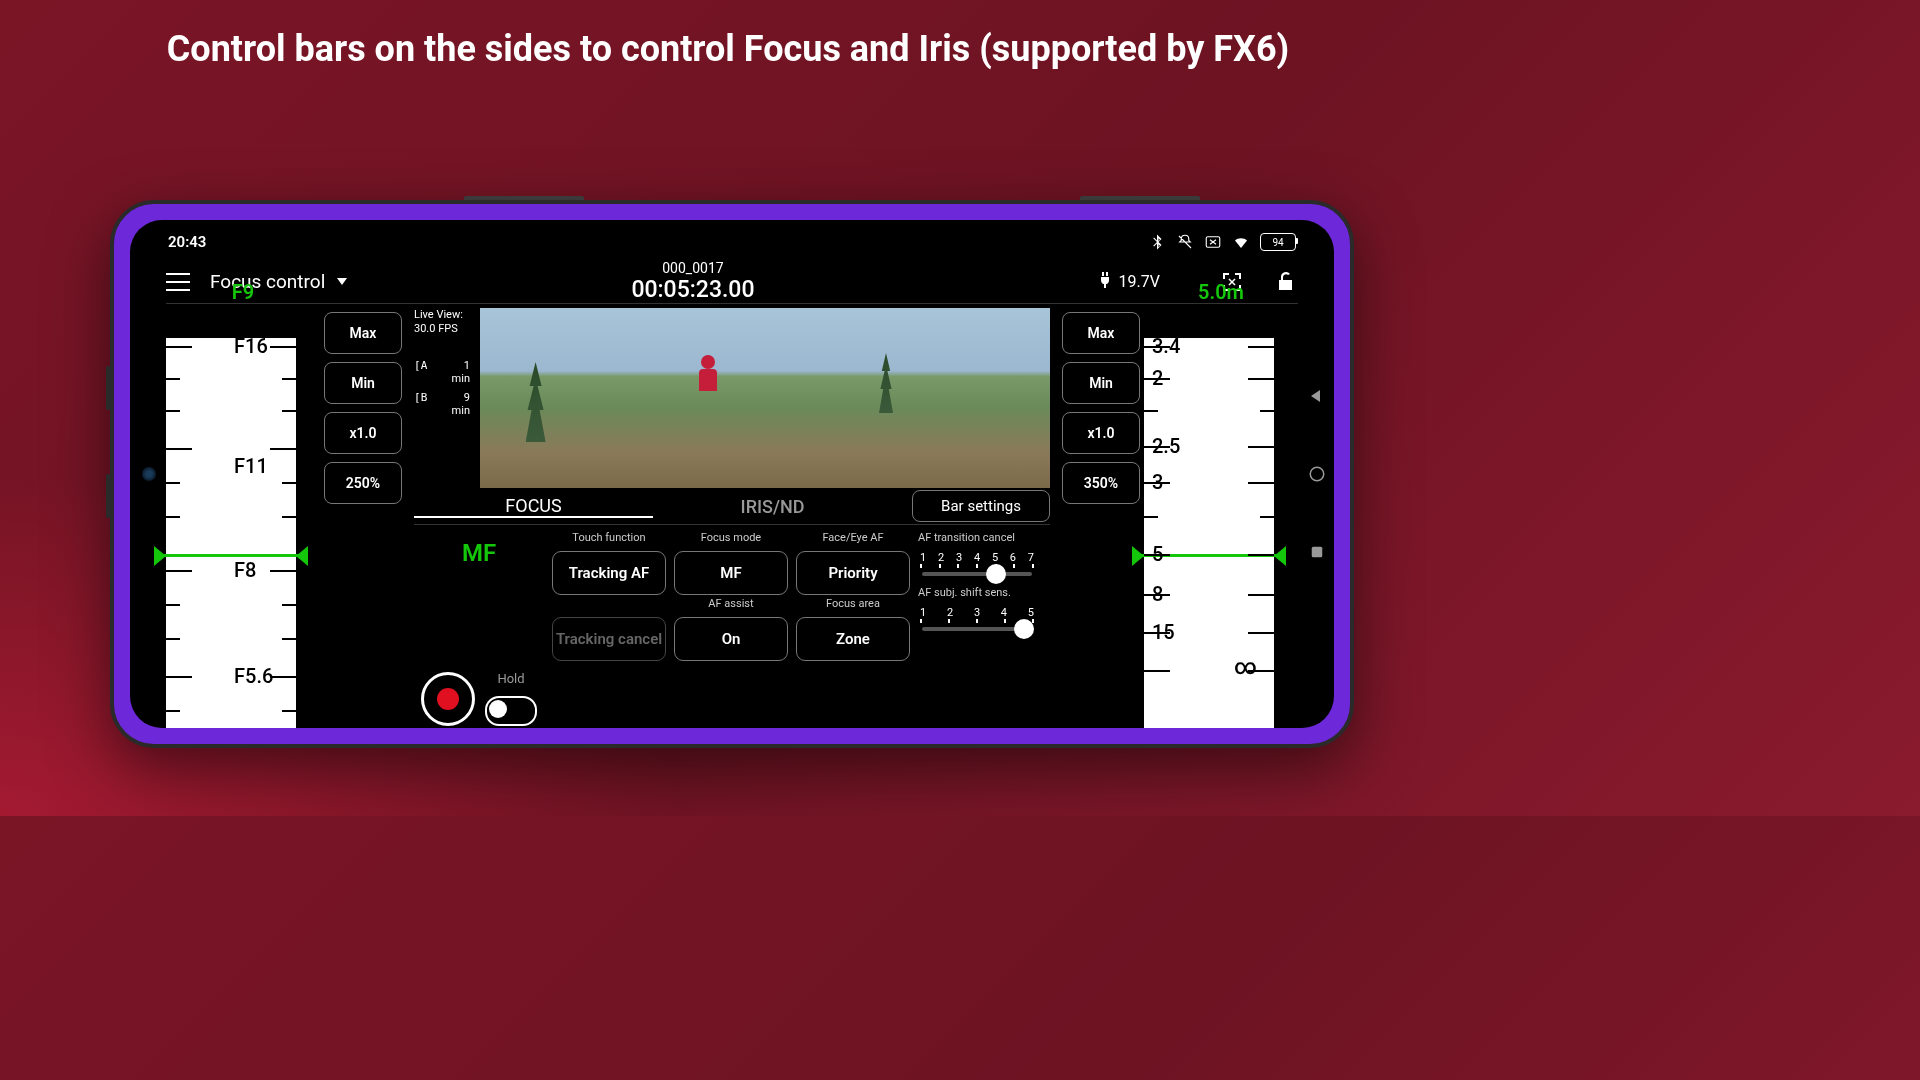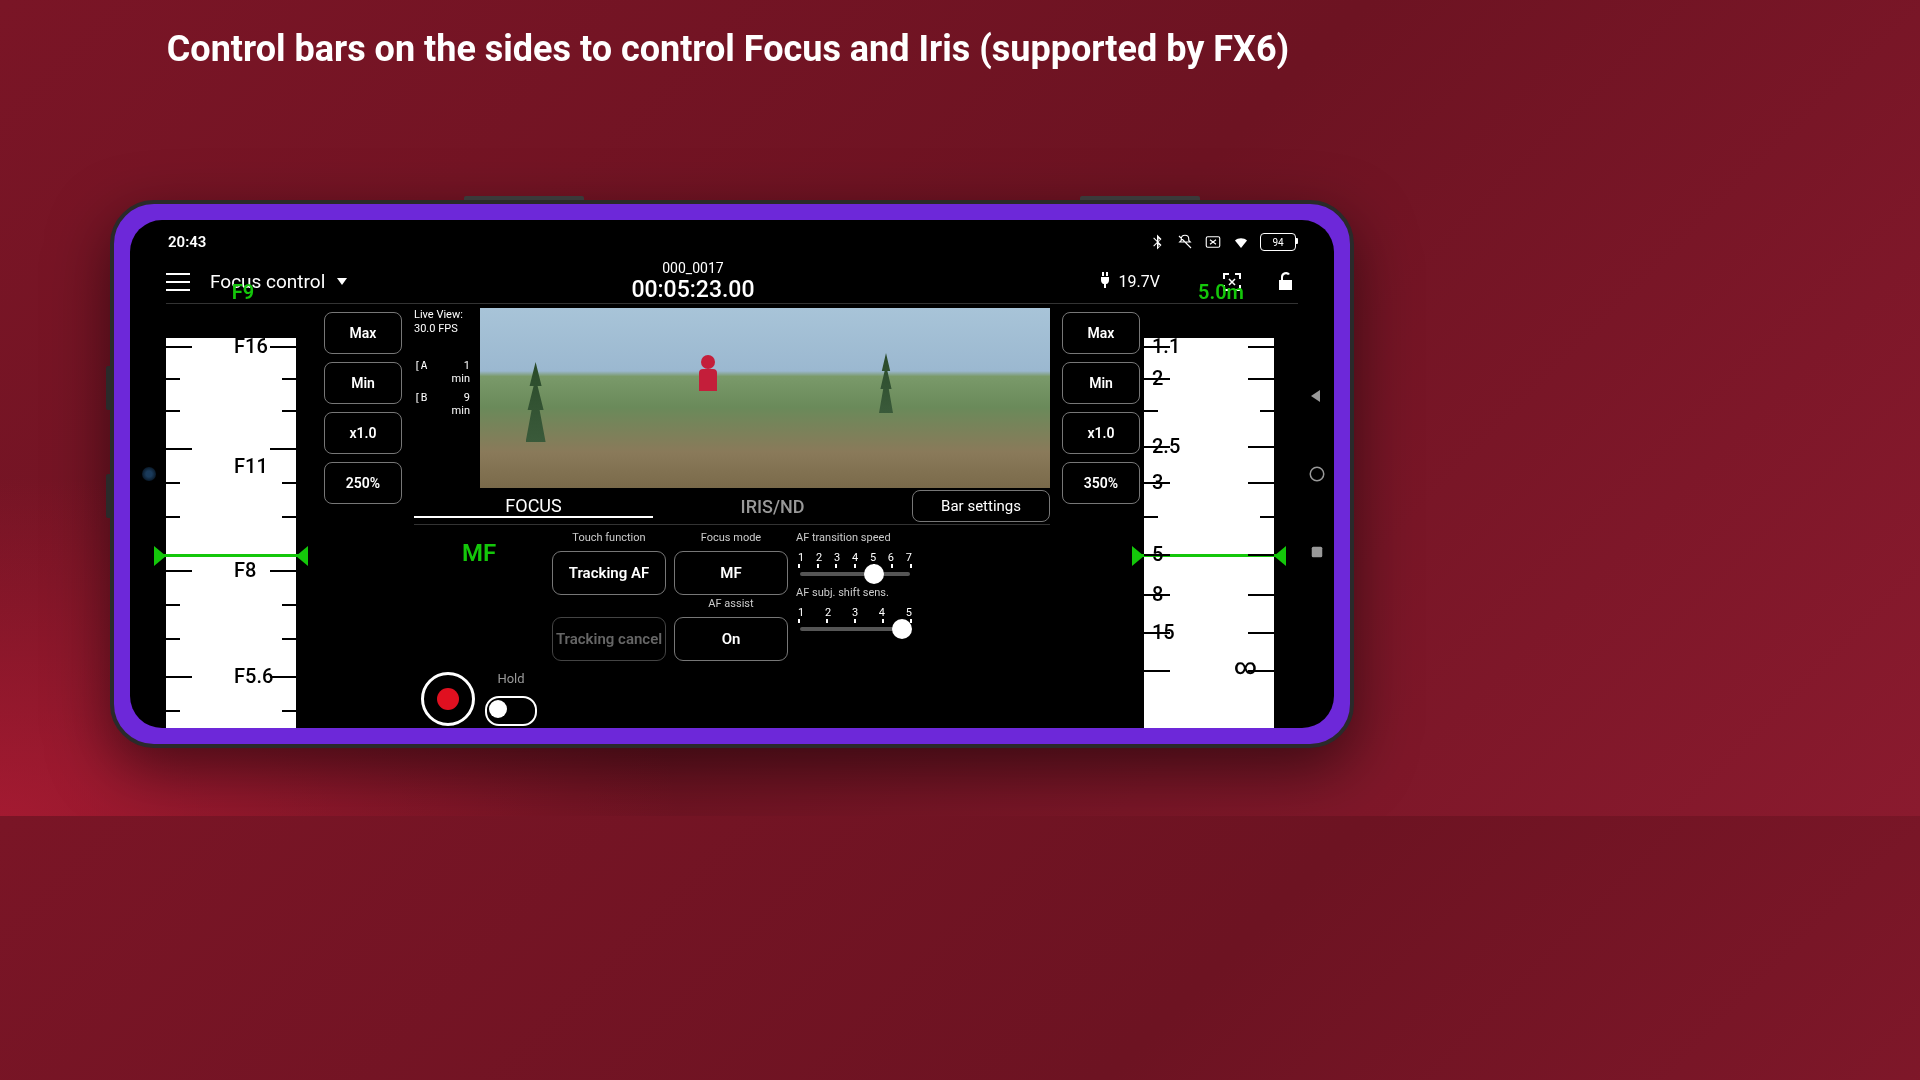--- a/index.html
+++ b/index.html
@@ -233,23 +233,29 @@
               <div class="ctrlbtn">Tracking AF</div>
               <div class="ctrlhdr"></div>
               <div class="ctrlbtn dim">Tracking cancel</div>
             </div>
             <div class="ctrlcol">
               <div class="ctrlhdr">Focus mode</div>
               <div class="ctrlbtn">MF</div>
               <div class="ctrlhdr">AF assist</div>
               <div class="ctrlbtn">On</div>
             </div>
+            <div class="ctrlcol">
+              <div class="ctrlhdr">Face/Eye AF</div>
+              <div class="ctrlbtn">Priority</div>
+              <div class="ctrlhdr">Focus area</div>
+              <div class="ctrlbtn">Zone</div>
+            </div>
 
             <div class="sliders">
-              <div class="slhdr">AF transition speed</div>
+              <div class="slhdr">AF transition cancel</div>
               <div class="slscale">
                 <span>1</span>
                   <span>2</span>
                   <span>3</span>
                   <span>4</span>
                   <span>5</span>
                   <span>6</span>
                   <span>7</span>
               </div>
               <div class="slticks">
@@ -291,21 +297,21 @@
           <div class="sidebtn">Min</div>
           <div class="sidebtn">x1.0</div>
           <div class="sidebtn">350%</div>
         </div>
 
         <div style="width:154px;position:relative;padding-top:28px">
           <div class="scale-label right">5.0m</div>
           <div class="scale" style="height:400px">
             <div class="tick major" style="top:8px"></div>
               <div class="tick major rt" style="top:8px"></div>
-              <div class="ticklabel rt" style="top:-4px">1.1</div>
+              <div class="ticklabel rt" style="top:-4px">3.4</div>
             <div class="tick major" style="top:40px"></div>
               <div class="tick major rt" style="top:40px"></div>
               <div class="ticklabel rt" style="top:28px">2</div>
             <div class="tick minor" style="top:72px"></div>
               <div class="tick minor rt" style="top:72px"></div>
             <div class="tick major" style="top:108px"></div>
               <div class="tick major rt" style="top:108px"></div>
               <div class="ticklabel rt" style="top:96px">2.5</div>
             <div class="tick major" style="top:144px"></div>
               <div class="tick major rt" style="top:144px"></div>

